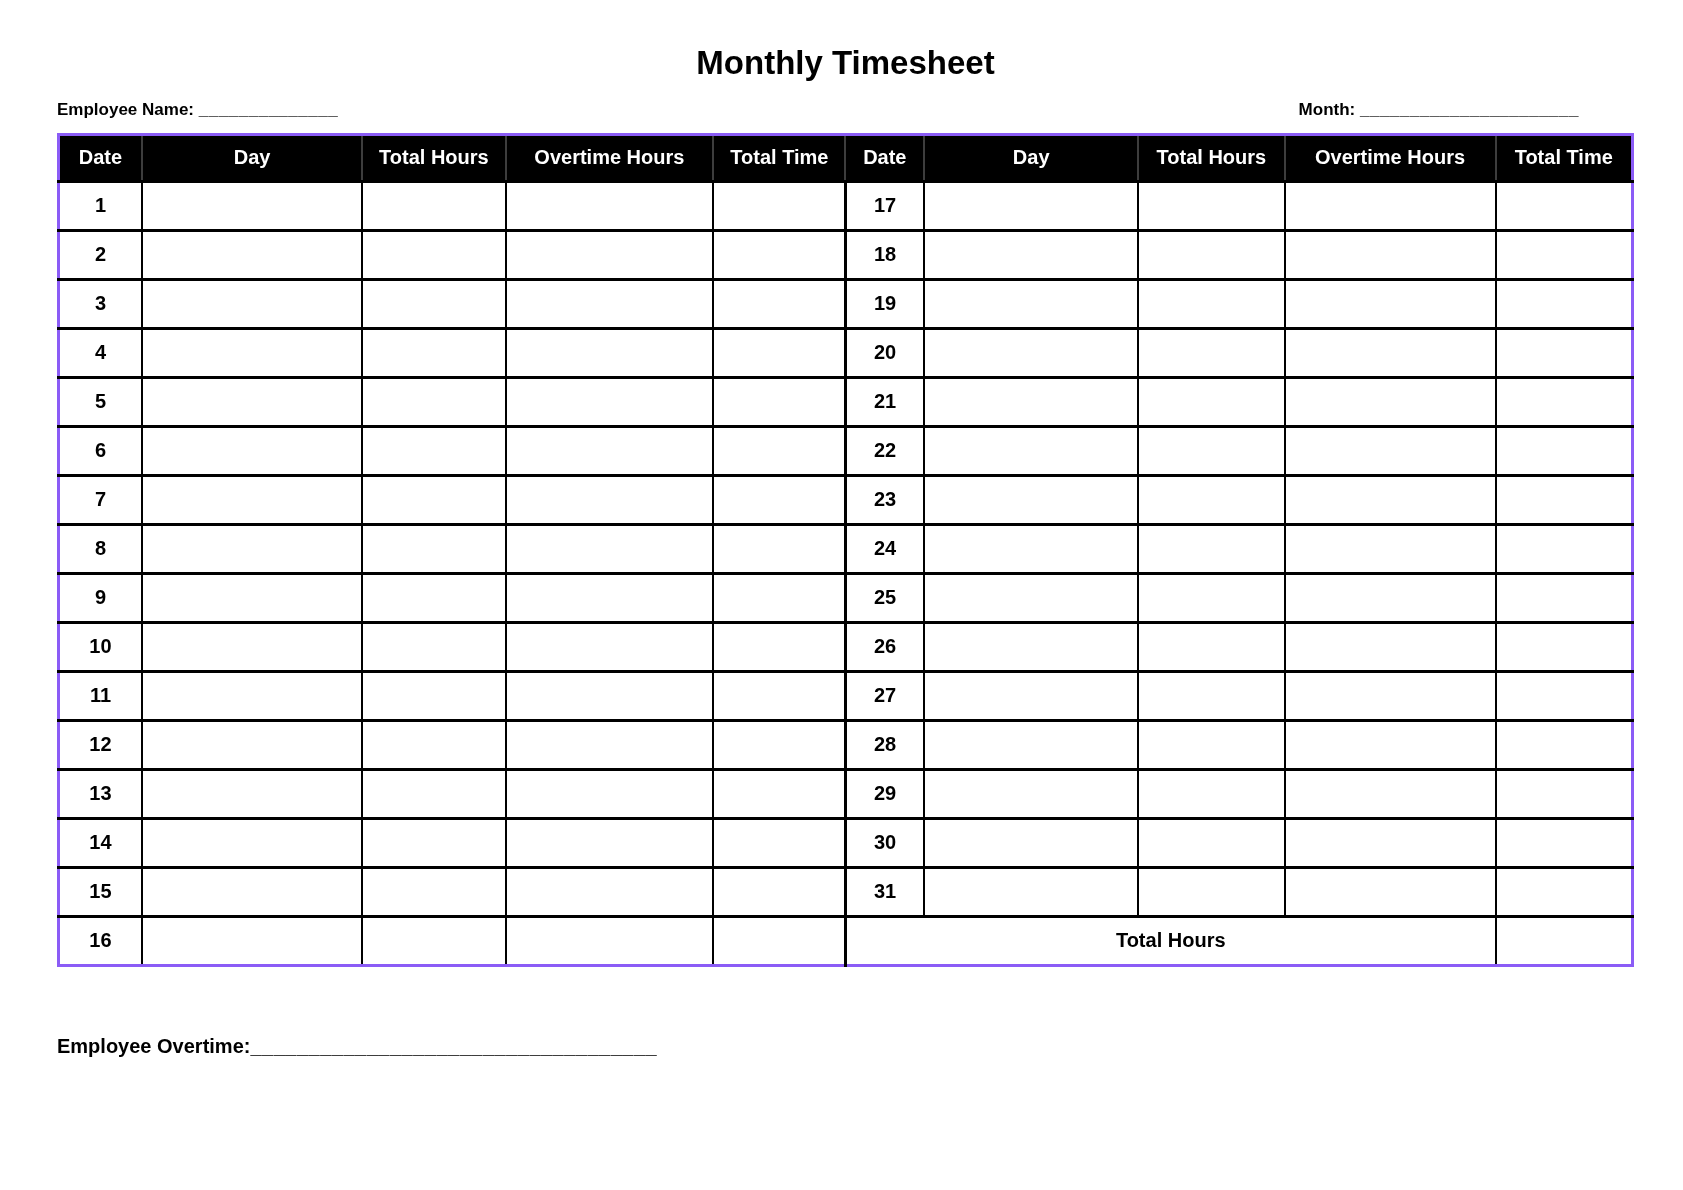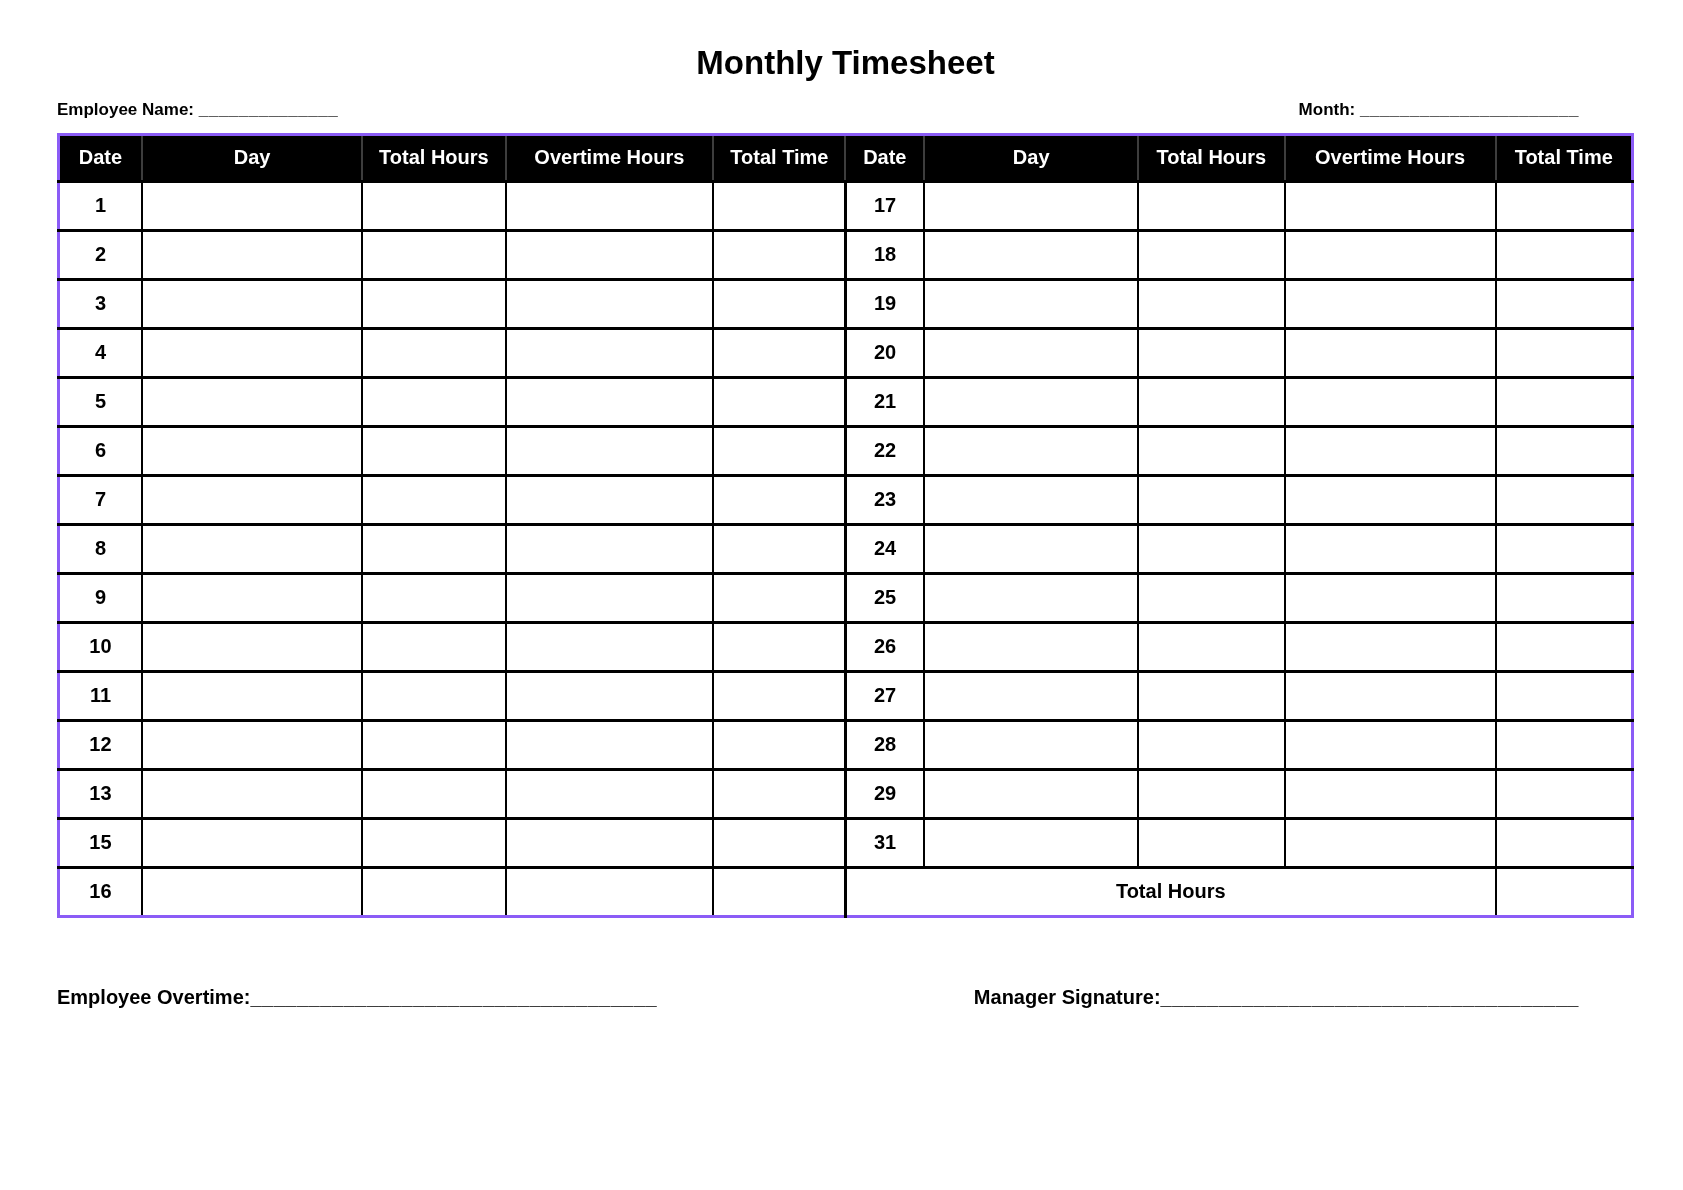--- a/index.html
+++ b/index.html
@@ -279,20 +279,32 @@
           <td></td>
           <td></td>
           <td></td>
           <td class="divider">29</td>
           <td></td>
           <td></td>
           <td></td>
           <td></td>
         </tr>
         <tr>
+          <td>14</td>
+          <td></td>
+          <td></td>
+          <td></td>
+          <td></td>
+          <td class="divider">30</td>
+          <td></td>
+          <td></td>
+          <td></td>
+          <td></td>
+        </tr>
+        <tr>
           <td>15</td>
           <td></td>
           <td></td>
           <td></td>
           <td></td>
           <td class="divider">31</td>
           <td></td>
           <td></td>
           <td></td>
           <td></td>
@@ -306,18 +318,15 @@
           <td class="divider" colspan="4">Total Hours</td>
           <td></td>
         </tr>
       </tbody>
   </table>
 
   <div class="sig-row">
     <div class="sig-employee">
       <span>Employee Overtime:</span><span class="blank-line">___________________________________</span>
     </div>
-    <div class="sig-manager">
-      <span>Manager Signature:</span><span class="blank-line">____________________________________</span>
-    </div>
   </div>
 
 </div>
 
 </body></html>

